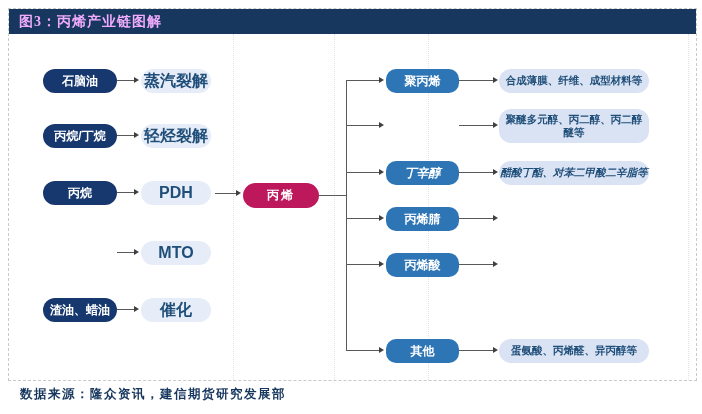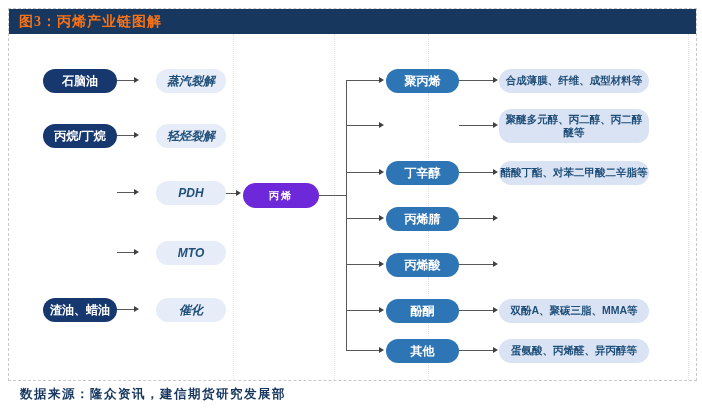--- a/index.html
+++ b/index.html
@@ -9,56 +9,56 @@
   }
   .canvas{
     position:absolute;left:8px;top:8px;width:689px;height:373px;
     border:1px dashed #c9c9c9;box-sizing:border-box;background:#ffffff;
   }
   .header{
     position:absolute;left:0;top:0;right:0;height:25px;background:#17375e;
     display:flex;align-items:center;padding-left:10px;box-sizing:border-box;
   }
   .header .title{
-    color:#f97316;font-family:"Liberation Serif",serif;font-weight:bold;
+    color:#f0abfc;font-family:"Liberation Serif",serif;font-weight:bold;
     font-size:14px;letter-spacing:1px;white-space:nowrap;
   }
   .gridline{
     position:absolute;top:25px;bottom:0;width:0;
     border-left:1px dotted #e2e2e2;
   }
   .row{position:absolute;left:0;right:0;height:24px;}
   .box{
     position:absolute;height:24px;border-radius:12px;box-sizing:border-box;
     display:flex;align-items:center;justify-content:center;
     font-size:12px;white-space:nowrap;
   }
   .navy{background:#16386e;color:#ffffff;font-weight:bold;}
-  .mid{background:#2e75b6;color:#ffffff;font-weight:bold;}
+  .mid{background:#2e75b6;color:#ffffff;font-weight:bold;border-radius:10px;}
   .lightbox{background:#e2e9f6;color:#1f4e79;}
   .src{left:34px;width:74px;}
-  .proc{left:147px;width:70px;font-weight:bold;font-size:12px;background:#e6ecf8;font-style:italic;}
+  .proc{left:132px;width:70px;font-weight:bold;font-size:16px;background:#e6ecf8;}
   .prod{left:377px;width:73px;}
   .desc{left:490px;width:150px;font-size:10.5px;background:#dae3f3;font-weight:bold;padding:0 3px;}
   .desc.tall{height:34px;top:-5px;white-space:normal;text-align:center;line-height:1.25;}
   .hline{position:absolute;height:1px;background:#595959;top:11px;}
   .l1{left:108px;width:18px;}
   .r0{left:337px;width:35px;}
   .r1{left:450px;width:35px;}
   .arrowhead{
     position:absolute;width:0;height:0;top:8px;
     border-top:3.5px solid transparent;border-bottom:3.5px solid transparent;
     border-left:5.5px solid #404040;
   }
   .a1{left:125px;}
   .a2{left:370px;}
   .a3{left:484px;}
   .red{
     position:absolute;left:234px;top:174px;width:76px;height:25px;border-radius:12.5px;
-    background:#6d28d9;color:#ffffff;font-weight:bold;font-size:10px;letter-spacing:2px;
+    background:#be185d;color:#ffffff;font-weight:bold;font-size:12px;letter-spacing:2px;
     display:flex;align-items:center;justify-content:center;
   }
   .spine{position:absolute;left:337px;top:72px;width:1px;height:270px;background:#595959;}
   .pdh-line{position:absolute;left:206px;top:184px;width:23px;height:1px;background:#595959;}
   .pdh-arrow{position:absolute;left:227px;top:181px;width:0;height:0;
     border-top:3.5px solid transparent;border-bottom:3.5px solid transparent;
     border-left:5.5px solid #404040;}
   .red-spine-line{position:absolute;left:310px;top:186px;width:27px;height:1px;background:#595959;}
   .footer{
     position:absolute;left:20px;top:386px;color:#17375e;
@@ -91,20 +91,21 @@
     <div class="arrowhead a1"></div>
     <div class="box lightbox proc">蒸汽裂解</div>
   </div>
     <div class="row" style="top: 115px;">
     <div class="box navy src">丙烷/丁烷</div>
     <div class="hline l1"></div>
     <div class="arrowhead a1"></div>
     <div class="box lightbox proc">轻烃裂解</div>
   </div>
     <div class="row" style="top: 172px;">
+    <div class="box navy src">丙烷</div>
     <div class="hline l1"></div>
     <div class="arrowhead a1"></div>
     <div class="box lightbox proc">PDH</div>
   </div>
     <div class="row" style="top: 232px;">
     <div class="hline l1"></div>
     <div class="arrowhead a1"></div>
     <div class="box lightbox proc">MTO</div>
   </div>
     <div class="row" style="top: 289px;">
@@ -121,21 +122,21 @@
     <div class="arrowhead a3"></div>
     <div class="box lightbox desc">合成薄膜、纤维、成型材料等</div>
   </div>
     <div class="row" style="top: 105px;">
     <div class="hline r0"></div>
     <div class="arrowhead a2"></div>
     <div class="hline r1"></div>
     <div class="arrowhead a3"></div>
     <div class="box lightbox desc tall">聚醚多元醇、丙二醇、丙二醇醚等</div>
   </div>
-    <div class="row" style="top: 152px;">
+    <div class="row" style="top: 152px; font-style: italic;">
     <div class="hline r0"></div>
     <div class="arrowhead a2"></div>
     <div class="box mid prod">丁辛醇</div>
     <div class="hline r1"></div>
     <div class="arrowhead a3"></div>
     <div class="box lightbox desc">醋酸丁酯、对苯二甲酸二辛脂等</div>
   </div>
     <div class="row" style="top: 198px;">
     <div class="hline r0"></div>
     <div class="arrowhead a2"></div>
@@ -143,28 +144,20 @@
     <div class="hline r1"></div>
     <div class="arrowhead a3"></div>
   </div>
     <div class="row" style="top: 244px; text-align: right;">
     <div class="hline r0"></div>
     <div class="arrowhead a2"></div>
     <div class="box mid prod">丙烯酸</div>
     <div class="hline r1"></div>
     <div class="arrowhead a3"></div>
   </div>
-    <div class="row" style="top: 290px;">
-    <div class="hline r0"></div>
-    <div class="arrowhead a2"></div>
-    <div class="box mid prod">酚酮</div>
-    <div class="hline r1"></div>
-    <div class="arrowhead a3"></div>
-    <div class="box lightbox desc">双酚A、聚碳三脂、MMA等</div>
-  </div>
     <div class="row" style="top: 330px;">
     <div class="hline r0"></div>
     <div class="arrowhead a2"></div>
     <div class="box mid prod">其他</div>
     <div class="hline r1"></div>
     <div class="arrowhead a3"></div>
     <div class="box lightbox desc">蛋氨酸、丙烯醛、异丙醇等</div>
   </div>
   </div>
 

